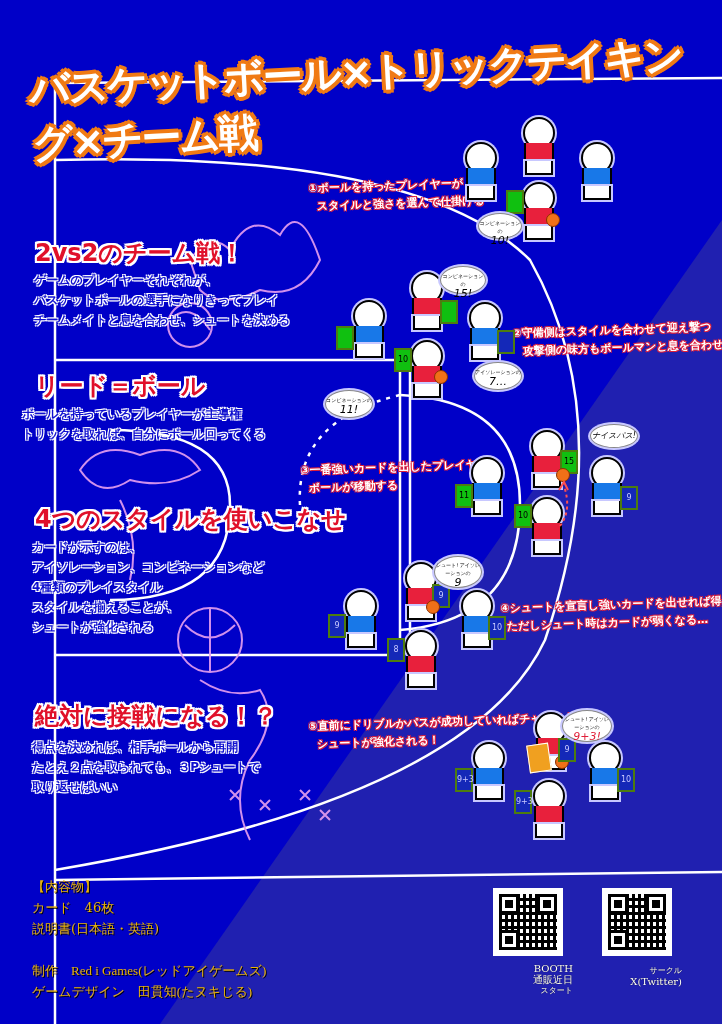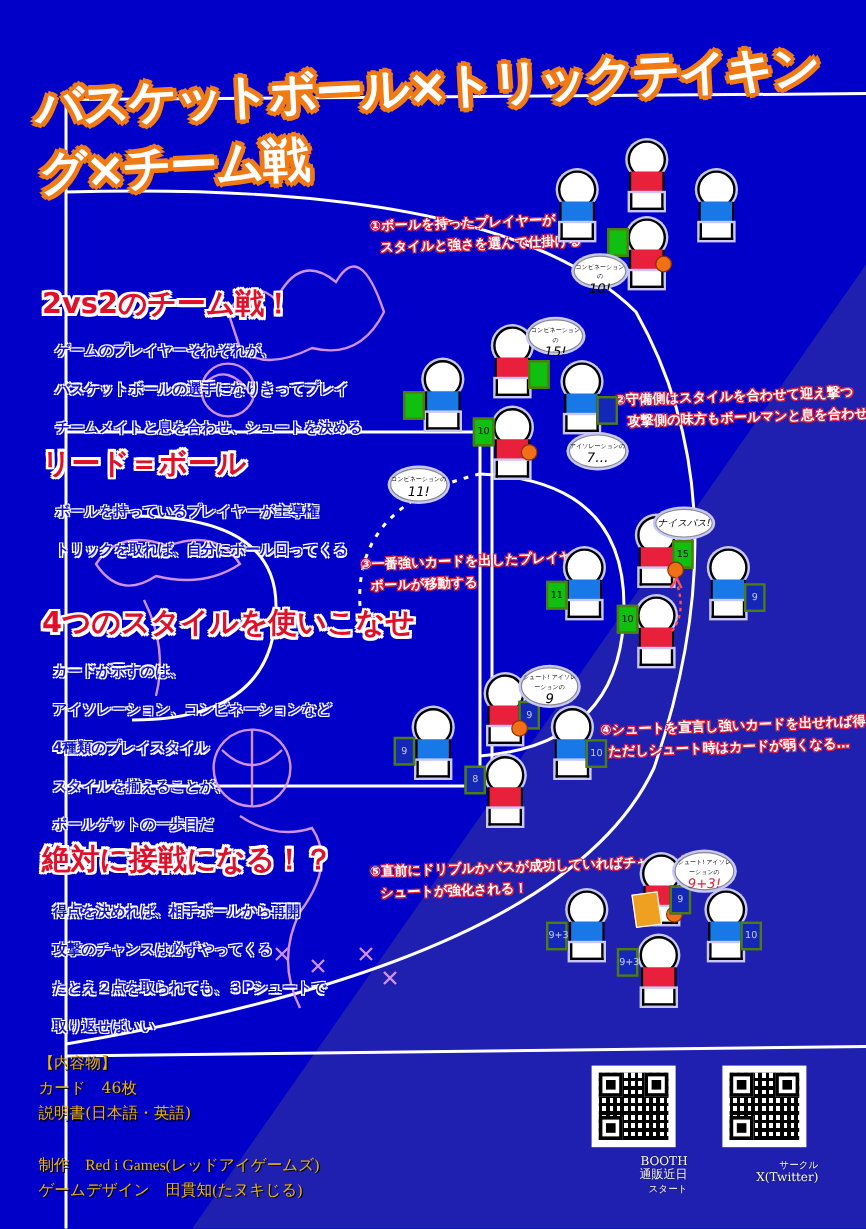--- a/index.html
+++ b/index.html
@@ -11,21 +11,21 @@
            font-size:40px; font-weight:bold; color:#fff; letter-spacing:-2px;
            transform:rotate(-3deg); transform-origin:left top;
            text-shadow: -3px -3px 0 #f07a14, 3px -3px 0 #f07a14, -3px 3px 0 #f07a14, 3px 3px 0 #f07a14,
                         0 4px 0 #f07a14, 0 -4px 0 #f07a14, 4px 0 0 #f07a14, -4px 0 0 #f07a14; }
   .heading { position:absolute; font-weight:bold; color:#e0102a; font-size:24px; white-space:nowrap;
              text-shadow: -2px -2px 0 #fff, 2px -2px 0 #fff, -2px 2px 0 #fff, 2px 2px 0 #fff,
                           0 2px 0 #fff, 0 -2px 0 #fff, 2px 0 0 #fff, -2px 0 0 #fff; }
   .body-text { position:absolute; font-size:12px; line-height:16px; font-weight:bold;
                color:#1010d0; white-space:nowrap;
                text-shadow: -1px -1px 0 #fff, 1px -1px 0 #fff, -1px 1px 0 #fff, 1px 1px 0 #fff; }
-  .body-text div { margin:16px; }
+  .body-text div { margin:4px; }
   .note { position:absolute; font-size:11px; line-height:18px; font-weight:bold; color:#fff;
           white-space:nowrap; transform:rotate(-2deg); transform-origin:left top;
           text-shadow: -1px -1px 0 #e0203a, 1px -1px 0 #e0203a, -1px 1px 0 #e0203a, 1px 1px 0 #e0203a; }
   .player { position:absolute; width:34px; height:58px; }
   .player .head { position:absolute; left:3px; top:0; width:28px; height:28px; border-radius:50%;
                   background:#fff; border:2px solid #000; box-shadow:0 0 0 2px #c8c8ff; }
   .player .body { position:absolute; left:4px; top:26px; width:26px; height:20px;
                   border:2px solid #000; border-top:none; border-radius:0 0 3px 3px; }
   .player .shorts { position:absolute; left:5px; top:44px; width:24px; height:12px; background:#fff;
                     border:2px solid #000; border-top:none; box-shadow:0 0 0 2px #c8c8ff; }
@@ -100,38 +100,37 @@
 <div class="title">バスケットボール×トリックテイキング×チーム戦</div>
 
 <div class="heading" style="left:35px;top:237px;">2vs2のチーム戦！</div>
 <div class="body-text" style="left:30px;top:268px;">
   <div>ゲームのプレイヤーそれぞれが、</div>
   <div>バスケットボールの選手になりきってプレイ</div>
   <div>チームメイトと息を合わせ、シュートを決める</div>
 </div>
 
 <div class="heading" style="left:35px;top:370px;">リード＝ボール</div>
-<div class="body-text" style="left:30px;top:402px;">
+<div class="body-text" style="left:18px;top:402px;">
   <div>ボールを持っているプレイヤーが主導権</div>
   <div>トリックを取れば、自分にボール回ってくる</div>
 </div>
 
 <div class="heading" style="left:35px;top:503px;">4つのスタイルを使いこなせ</div>
 <div class="body-text" style="left:28px;top:535px;">
   <div>カードが示すのは、</div>
   <div>アイソレーション、コンビネーションなど</div>
   <div>4種類のプレイスタイル</div>
   <div>スタイルを揃えることが、</div>
-  <div>ボールゲットの一歩目だ</div>
+  <div>シュートが強化される</div>
 </div>
 
 <div class="heading" style="left:35px;top:700px;">絶対に接戦になる！？</div>
 <div class="body-text" style="left:28px;top:735px;">
   <div>得点を決めれば、相手ボールから再開</div>
-  <div>攻撃のチャンスは必ずやってくる</div>
   <div>たとえ２点を取られても、３Pシュートで</div>
   <div>取り返せばいい</div>
 </div>
 
 <div class="note" style="left:308px;top:180px;">
   <div>①ボールを持ったプレイヤーが</div>
   <div style="padding-left:8px">スタイルと強さを選んで仕掛ける</div>
 </div>
 <div class="note" style="left:512px;top:325px;">
   <div>②守備側はスタイルを合わせて迎え撃つ</div>
@@ -215,21 +214,21 @@
   <span class="big">7…</span>
 </div>
 
 <div class="player red" style="left:528px;top:430px;">
     <div class="head"></div>
     <div class="body"></div>
     <div class="shorts"></div>
   </div>
 <div class="card green" style="left:560px;top:450px;">15</div>
 <div class="ball" style="left:556px;top:468px;"></div>
-<div class="bubble" style="left:546px;top:424px;width:46px;height:22px;text-align:center;">
+<div class="bubble" style="left:590px;top:424px;width:46px;height:22px;text-align:center;">
   <span class="big" style="margin-top:5px;font-size:8px;">ナイスパス!</span>
 </div>
 <div class="player blue" style="left:468px;top:457px;">
     <div class="head"></div>
     <div class="body"></div>
     <div class="shorts"></div>
   </div>
 <div class="card green" style="left:455px;top:484px;">11</div>
 <div class="player red" style="left:528px;top:497px;">
     <div class="head"></div>

